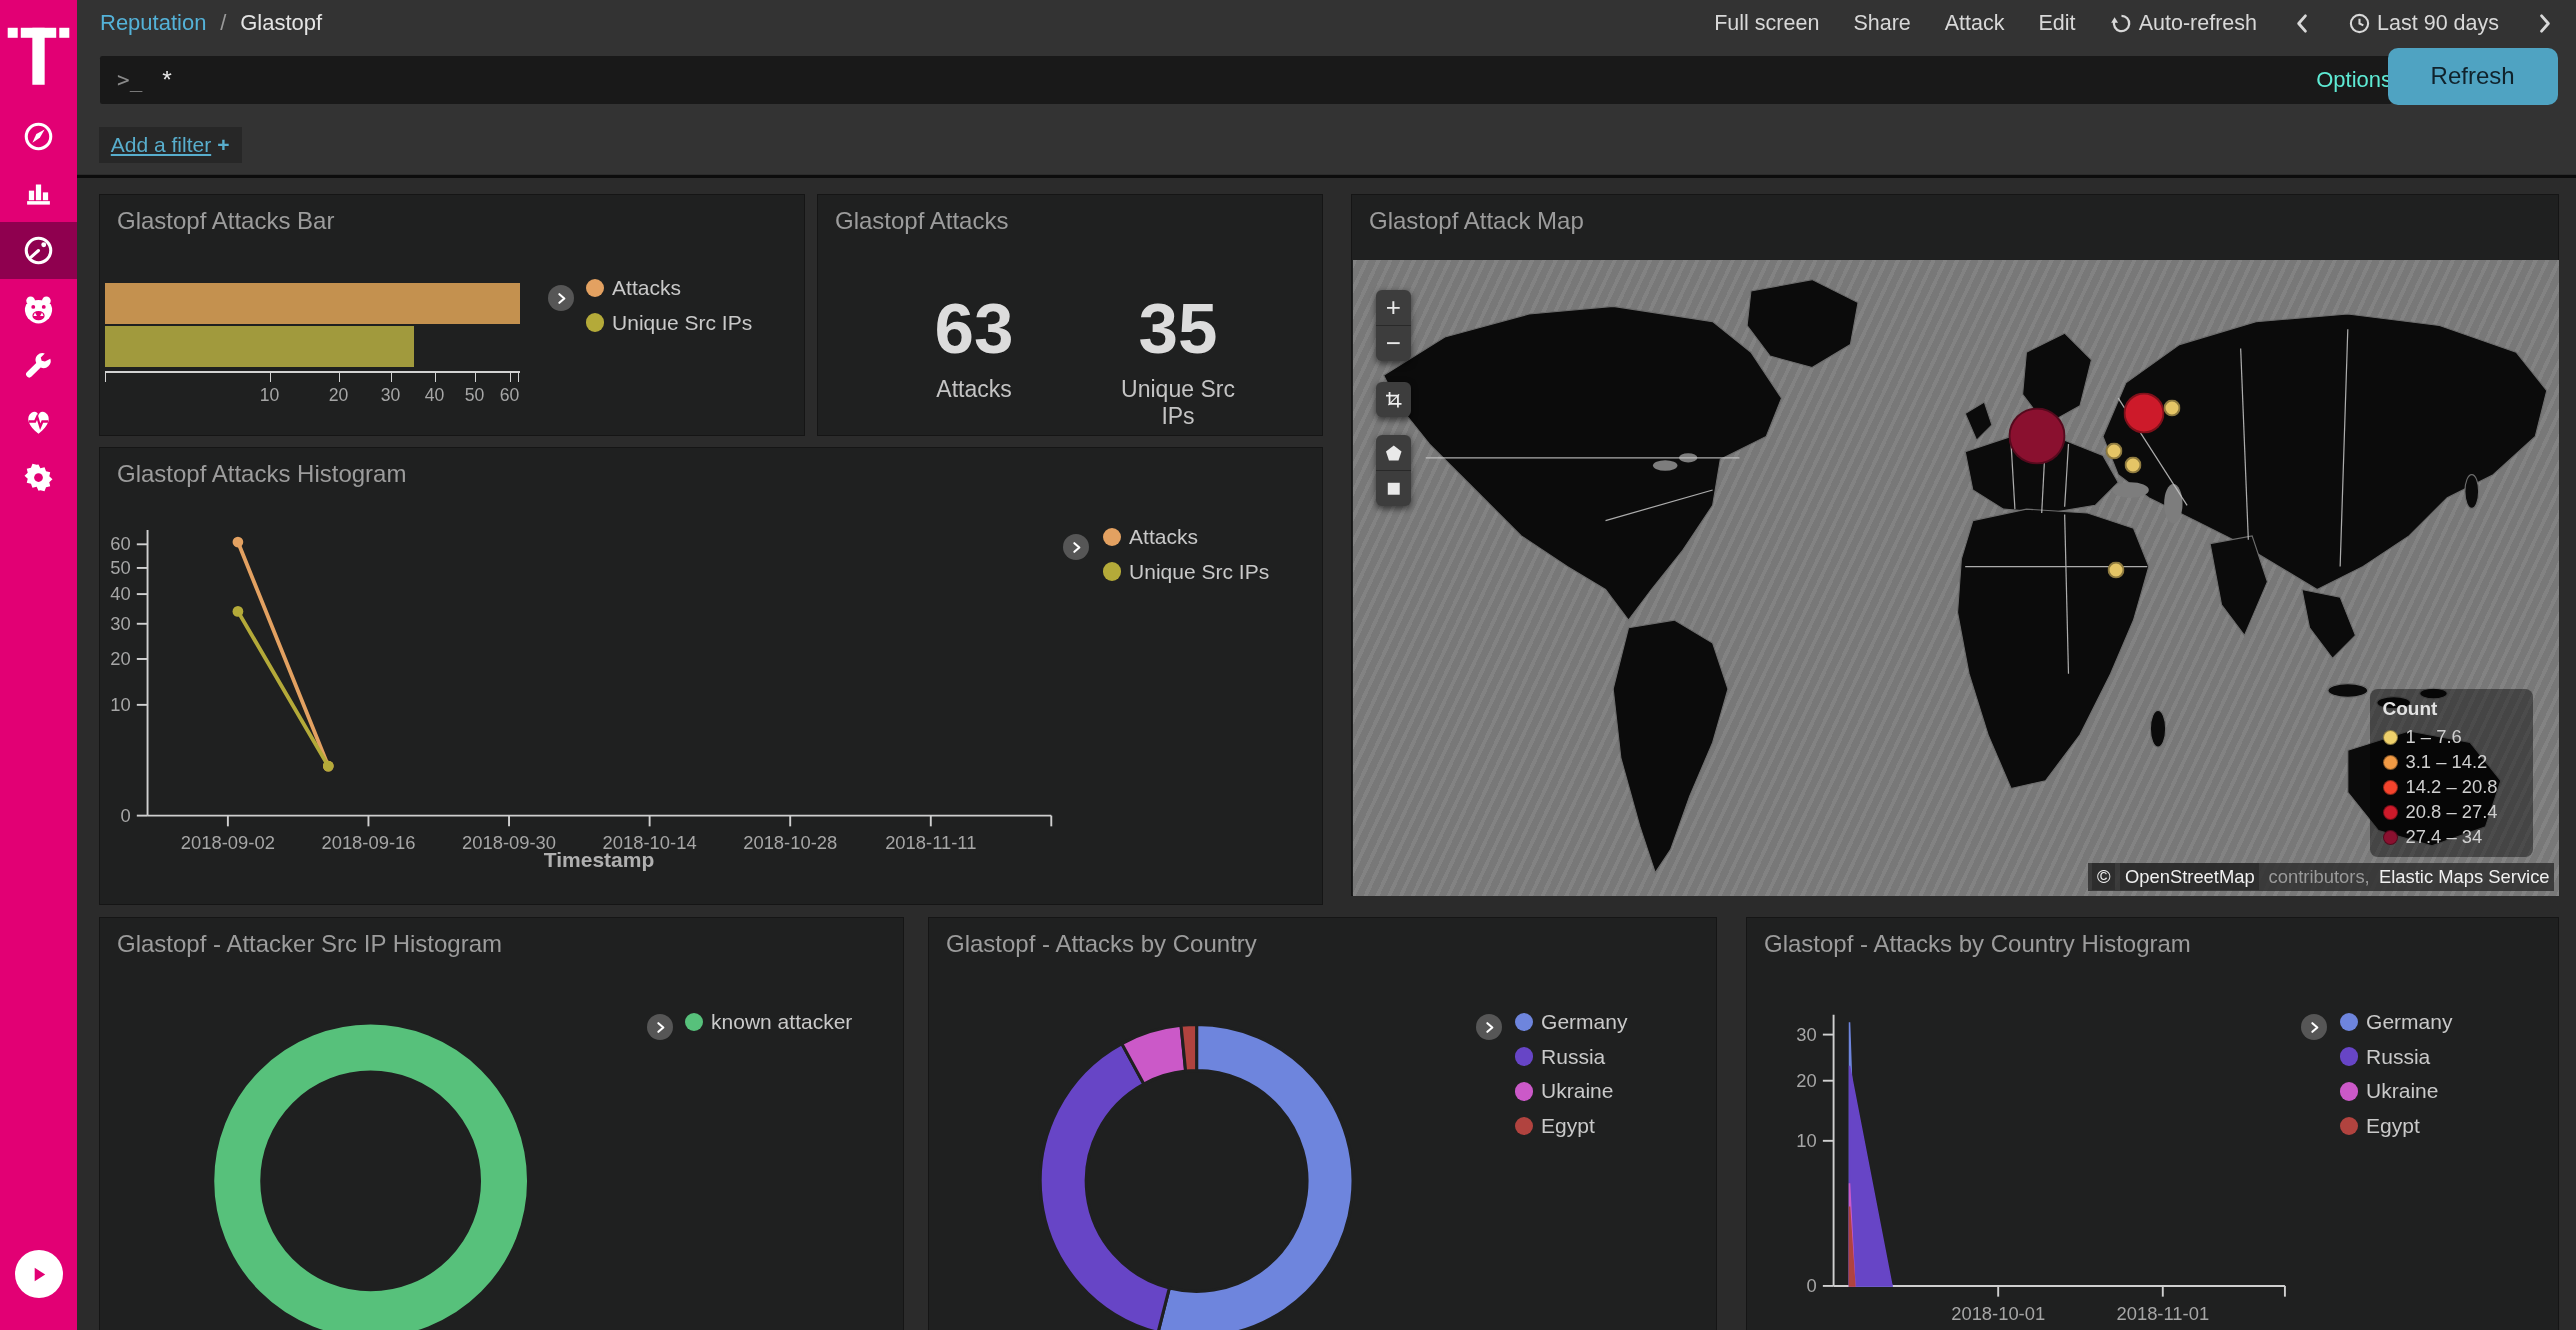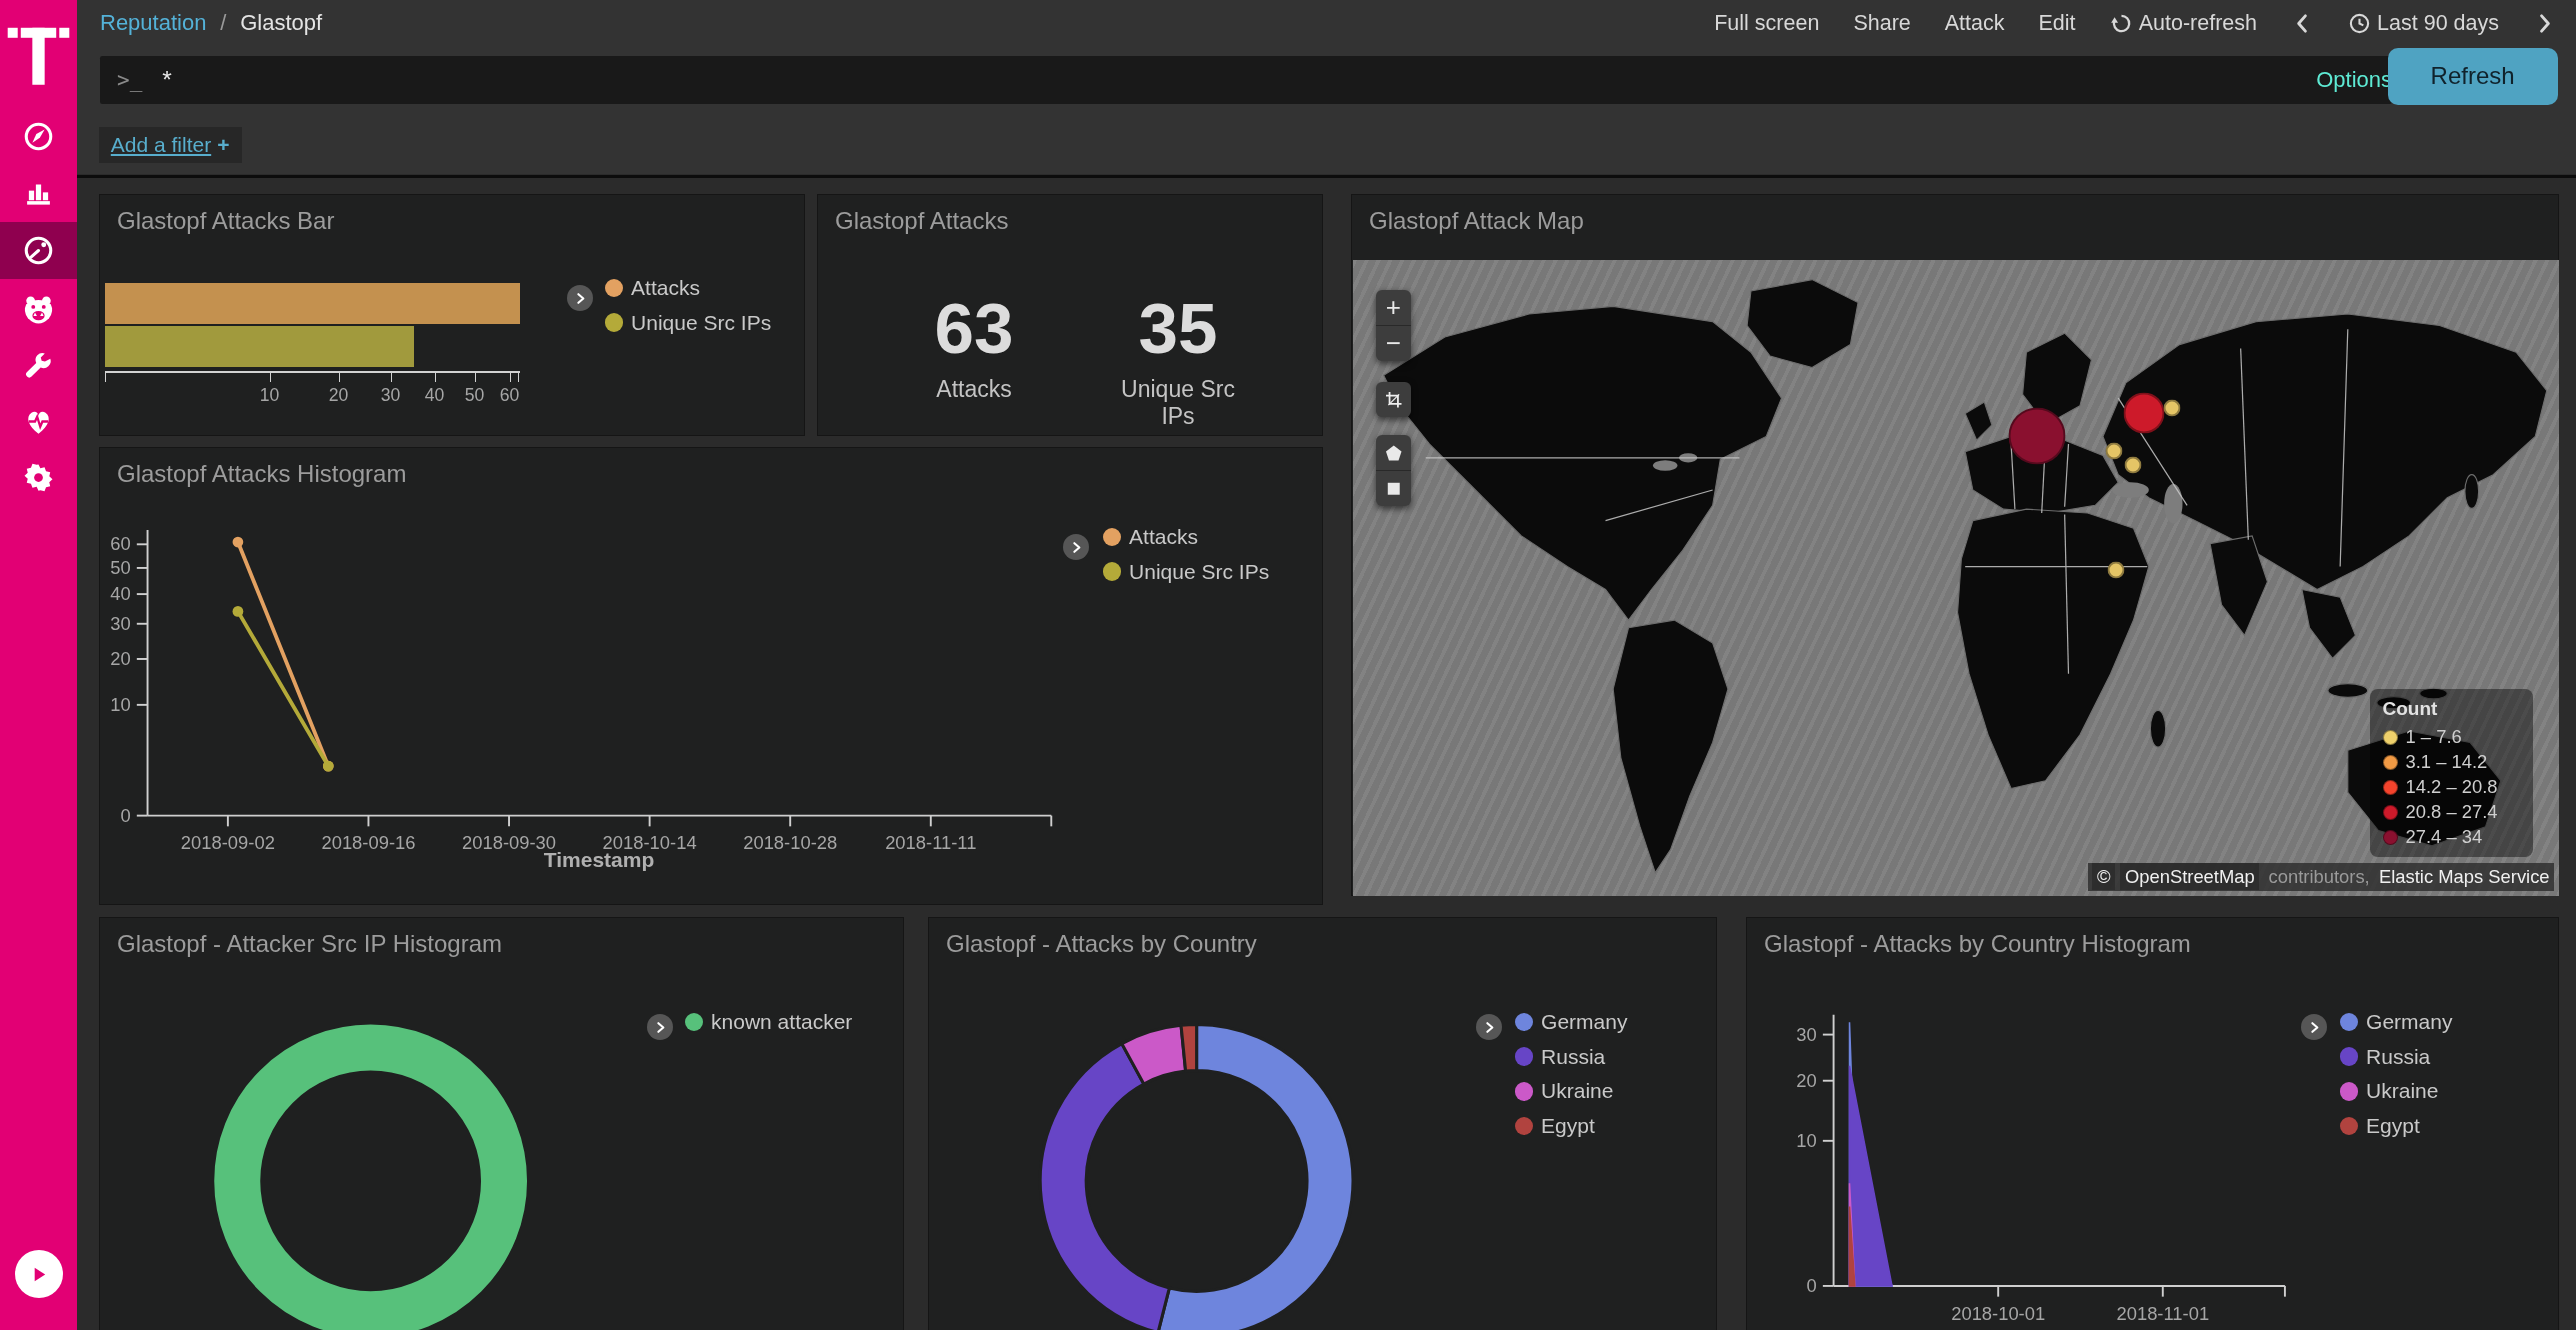--- a/index.html
+++ b/index.html
@@ -212,21 +212,21 @@
   <button id="refresh-btn">Refresh</button>
 </div>
 
 <div id="filterrow">
   <span id="add-filter">
     <span class="lbl">Add a filter</span><span class="plus">+</span>
   </span>
 </div>
 <div id="chrome-divider"></div>
 
-<section class="panel" id="p-bar" style="left:99px;top:194px;width:706px;height:242px;padding-left:19px;">
+<section class="panel" id="p-bar" style="left:99px;top:194px;width:706px;height:242px;">
   <div class="panel-title">Glastopf Attacks Bar</div>
   <div id="bar-plot">
       <div class="hbar" style="top: 88px; height: 41px; width: 415px; background: rgb(196, 145, 79);"></div>
       <div class="hbar" style="top: 131px; height: 41px; width: 309px; background: rgb(161, 154, 61);"></div>
       <div class="axis-line" style="left: 0px; top: 176px; width: 415px; height: 2.3px;"></div>
       <div class="tickmark" style="left: 0px; top: 176px; width: 1.5px; height: 10.7px;"></div>
       <div class="tickmark" style="left: 413px; top: 176px; width: 1.5px; height: 10.7px;"></div>
       <div class="tickmark" style="left: 165px; top: 176px; width: 1.5px; height: 10.7px;"></div>
       <div class="tick-label" style="left: 165px; top: 190px;">10</div>
       <div class="tickmark" style="left: 234px; top: 176px; width: 1.5px; height: 10.7px;"></div>

